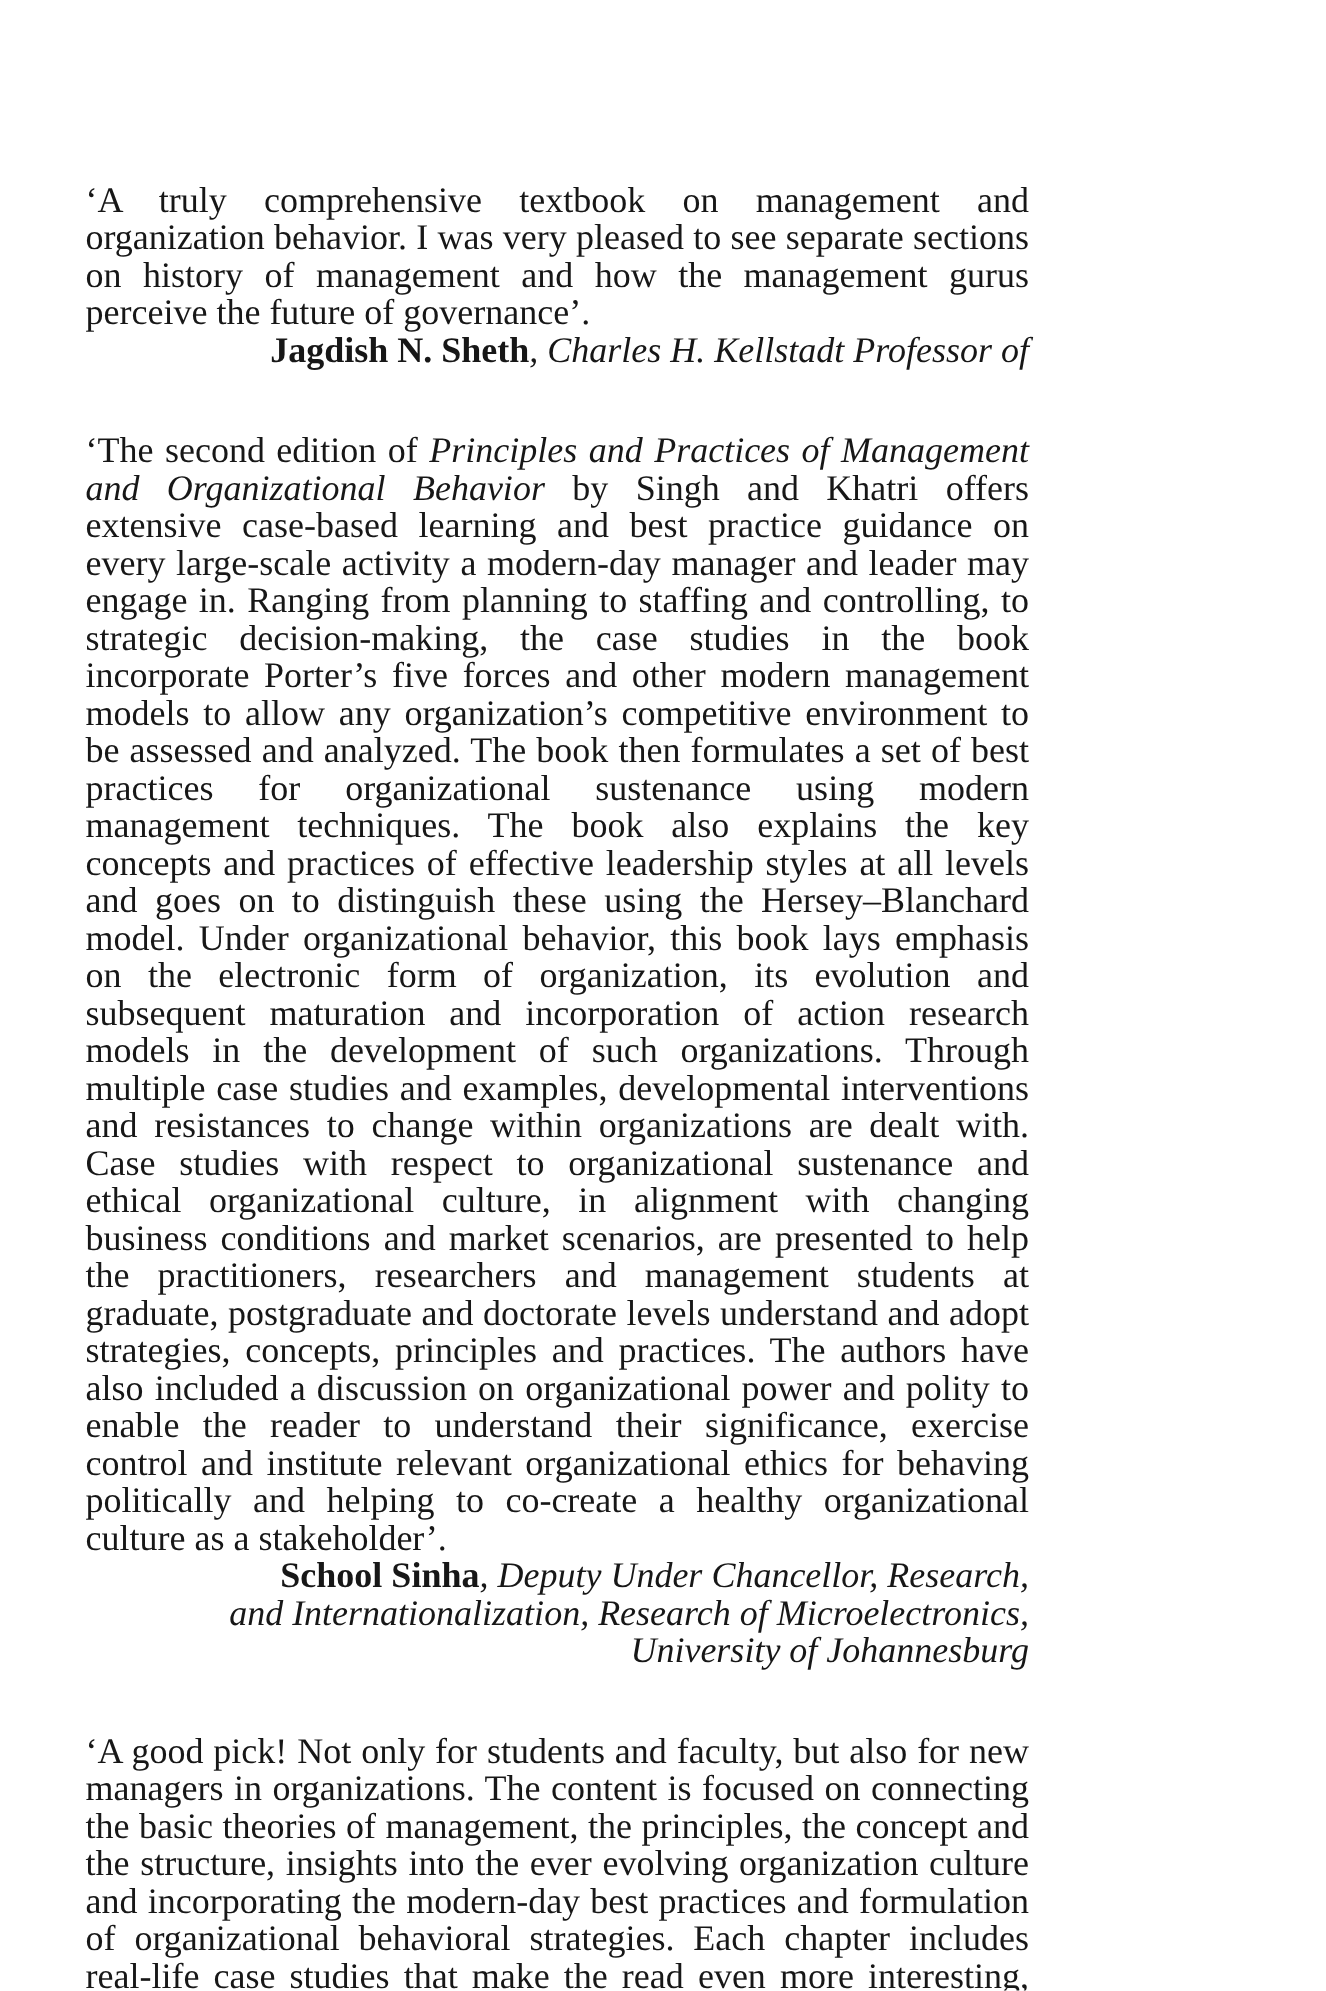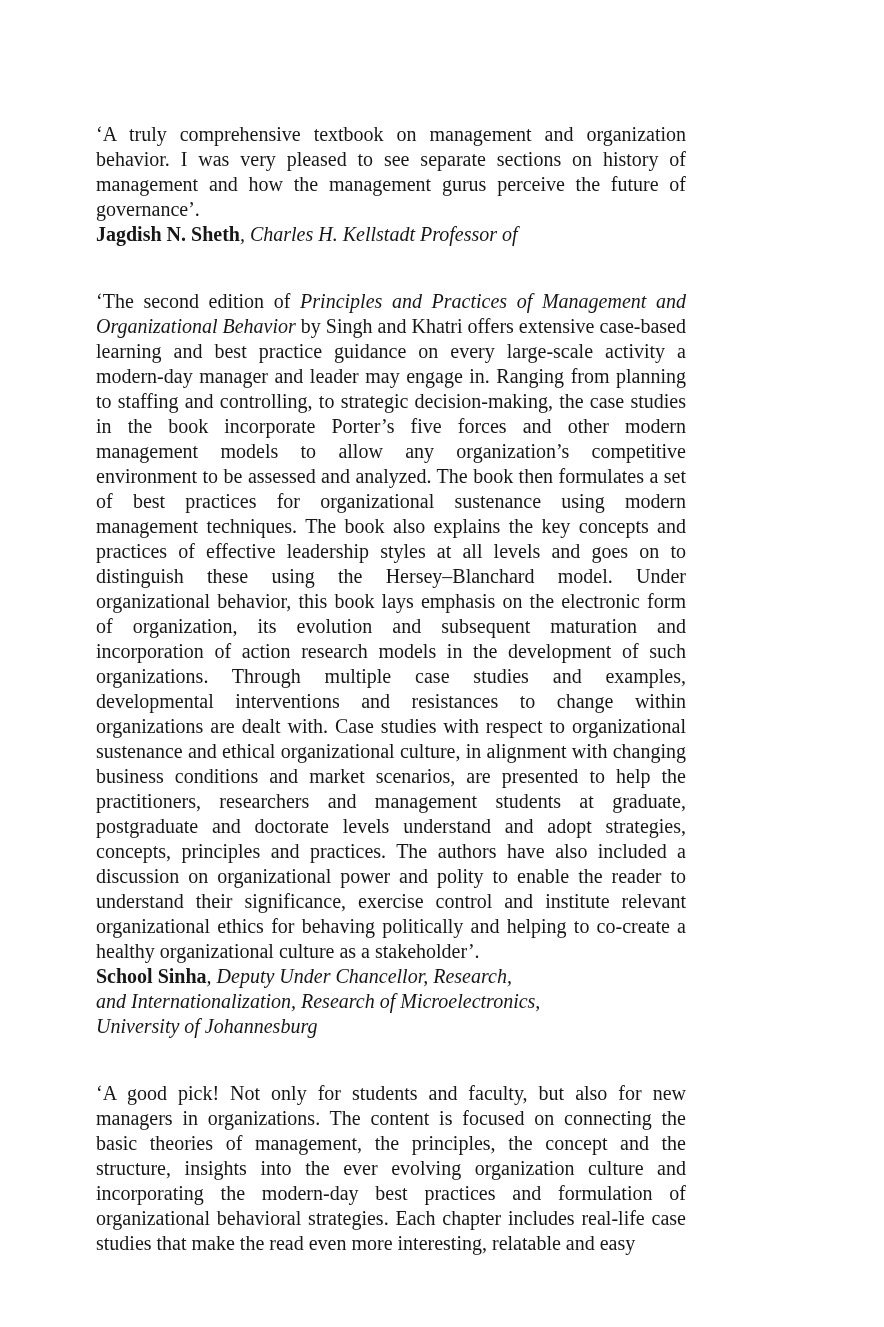--- a/index.html
+++ b/index.html
@@ -6,42 +6,42 @@
     margin: 0;
     padding: 0;
     background: #ffffff;
   }
   .page {
     position: relative;
     width: 800px;
     height: 1327px;
     box-sizing: border-box;
     background: #ffffff;
-    padding: 122px 114px 0 96px;
+    padding: 122px 114px 0 57px;
     font-family: "Liberation Serif", "DejaVu Serif", serif;
-    font-size: 20px;
+    font-size: 24px;
     line-height: 25px;
     color: #171717;
   }
   .endorsement {
     margin: 0 0 42px 0;
   }
   .endorsement:last-child {
     margin-bottom: 0;
     margin-top: 40px;
   }
   .quote {
     margin: 0;
     text-align: justify;
   }
   .quote .book-title {
     font-style: italic;
   }
   .attribution {
-    text-align: left;
+    text-align: right;
     font-style: italic;
   }
   .attr-line {
     white-space: nowrap;
   }
   .attr-name {
     font-style: normal;
     font-weight: bold;
   }
 </style>

